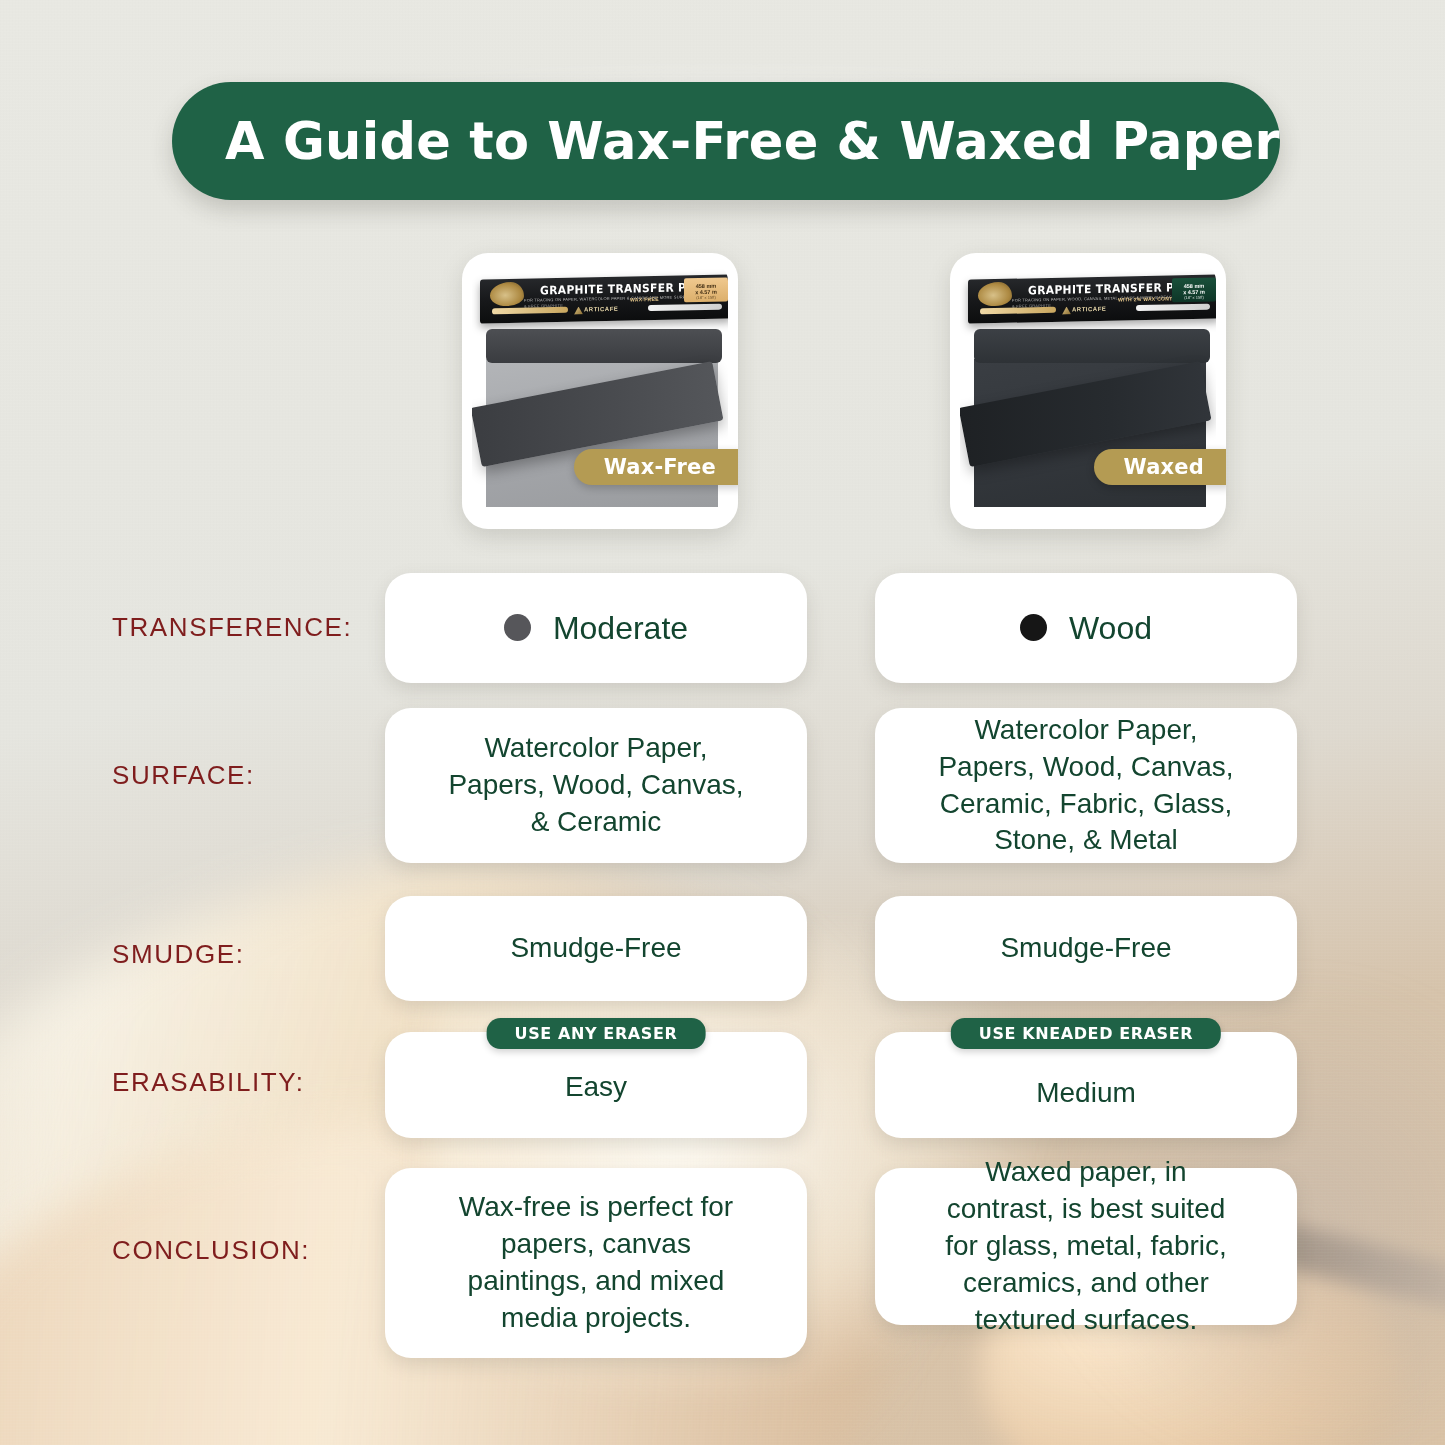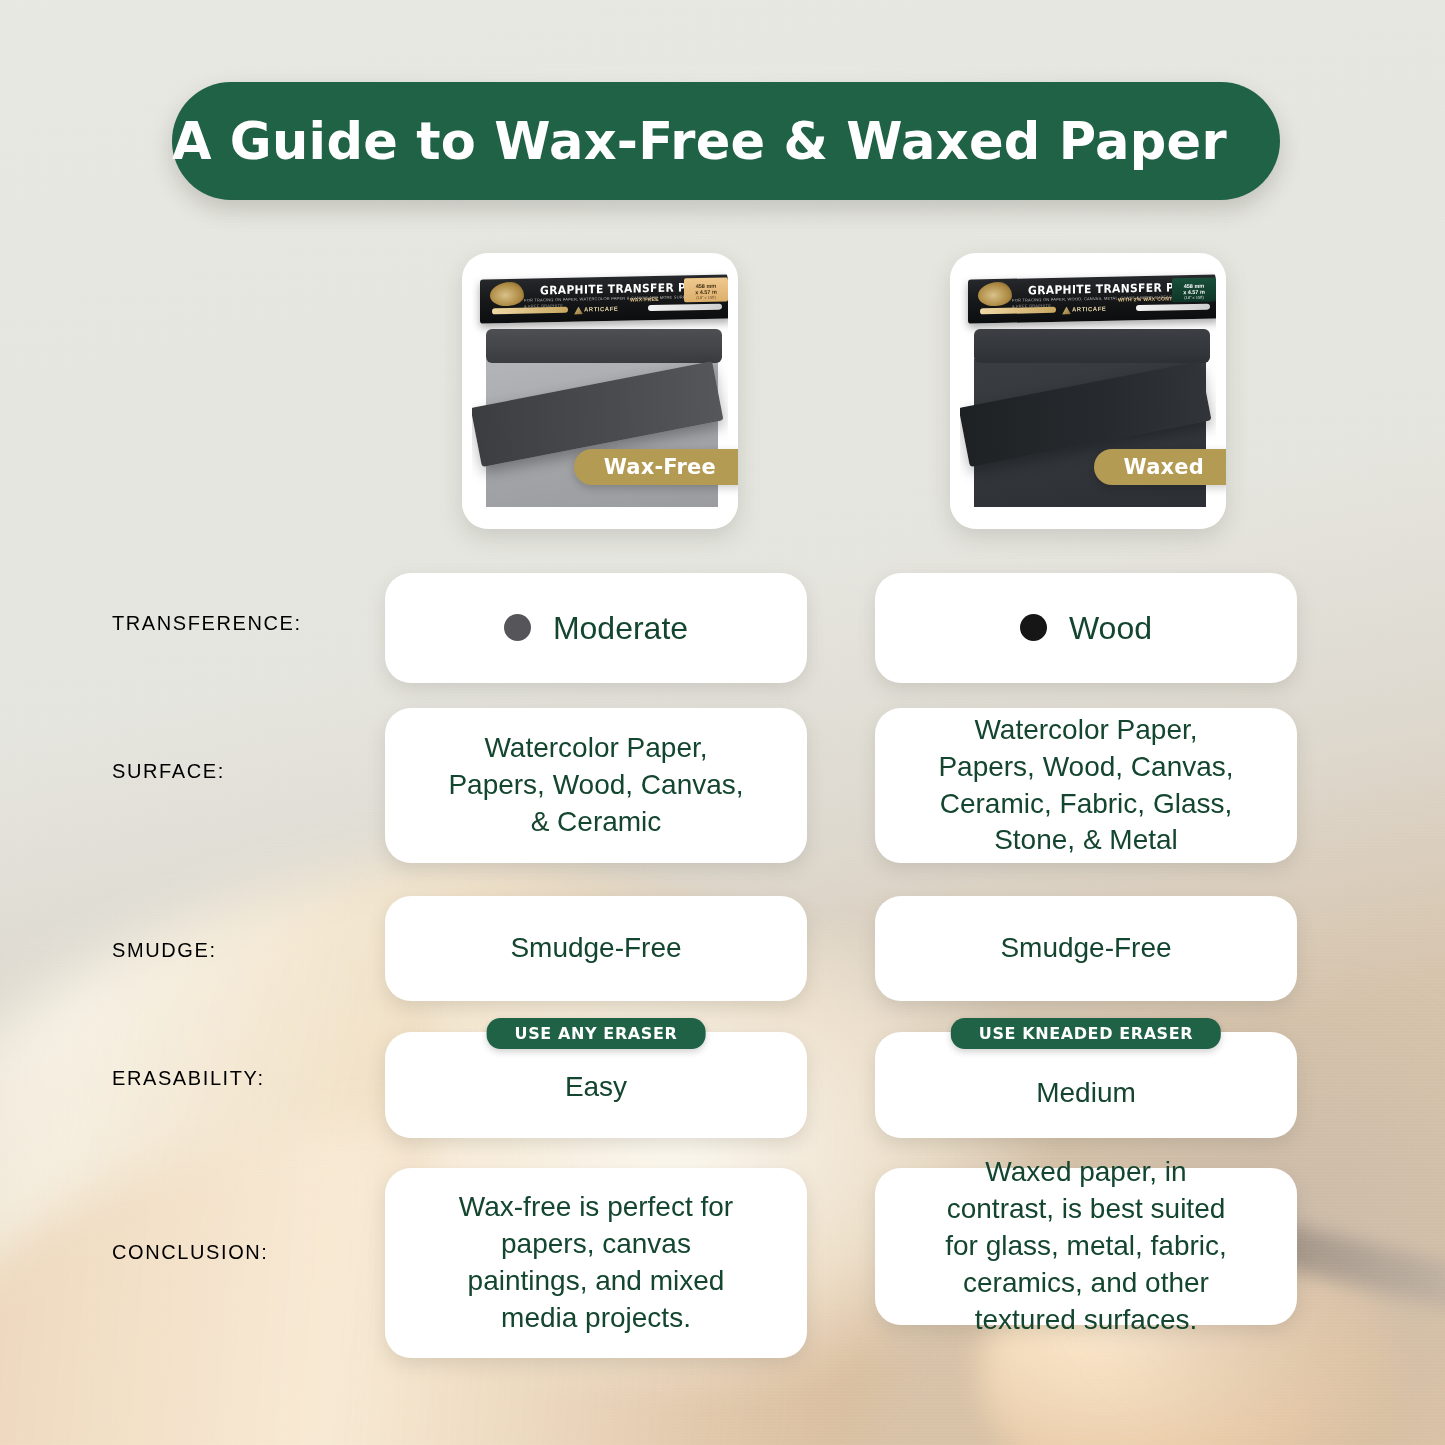--- a/index.html
+++ b/index.html
@@ -43,21 +43,21 @@
 
   
   #content{position:relative;z-index:2;width:1445px;height:1445px;}
 
   
   .title-wrap{position:absolute;left:172px;top:82px;width:1108px;height:118px;}
   .title-glow{position:absolute;inset:-14px -6px -6px -10px;border-radius:70px;
     background:radial-gradient(ellipse at 50% 50%,rgba(255,255,255,.95),rgba(255,255,255,0) 72%);filter:blur(10px);}
   .title-pill{position:absolute;inset:0;border-radius:60px;background:#1f6246;
     box-shadow:0 10px 22px rgba(70,70,60,.22);
-    display:flex;align-items:center;justify-content:flex-start;}
+    display:flex;align-items:center;justify-content:flex-end;}
   .title-text{color:#ffffff;font-size:51px;font-weight:bold;letter-spacing:.3px;
     font-family:"DejaVu Sans", sans-serif;white-space:nowrap;}
 
   
   .prod{position:absolute;top:253px;width:276px;height:276px;background:#ffffff;border-radius:26px;
     box-shadow:0 8px 22px rgba(110,108,98,.22);overflow:hidden;}
   .prod.left{left:462px;}
   .prod.right{left:950px;}
   .prod-inner{position:absolute;inset:10px;overflow:hidden;border-radius:18px;}
 
@@ -108,21 +108,21 @@
   
   .prod-badge{position:absolute;right:-4px;bottom:44px;height:36px;padding:0 26px 0 30px;
     display:flex;align-items:center;background:#b49b53;
     border-top-left-radius:18px;border-bottom-left-radius:18px;
     box-shadow:0 3px 8px rgba(0,0,0,.2);}
   .prod-badge span{color:#ffffff;font-size:21px;font-weight:bold;letter-spacing:.2px;
     font-family:"DejaVu Sans", sans-serif;white-space:nowrap;}
 
   
   .row{position:absolute;left:0;width:1445px;}
-  .row-label{position:absolute;left:112px;color:#000000;font-size:20px;letter-spacing:1.6px;
+  .row-label{position:absolute;left:112px;color:#7f1d1d;font-size:26px;letter-spacing:1.6px;
     font-family:"Liberation Sans", sans-serif;white-space:nowrap;}
   .cell{position:absolute;background:#ffffff;border-radius:26px;
     box-shadow:0 7px 18px rgba(120,116,104,.20);
     display:flex;flex-direction:column;align-items:center;justify-content:center;
     text-align:center;color:#13452f;}
   .cell.c1{left:385px;width:422px;}
   .cell.c2{left:875px;width:422px;}
   .cell .val{font-size:28px;line-height:1.32;color:#13452f;white-space:pre-line;
     font-family:"Liberation Sans", sans-serif;}
   .cell .val.big{font-size:32px;}
@@ -263,21 +263,21 @@
       <div class="eraser-badge">USE ANY ERASER</div>
       <div class="val" style="margin-top:4px">Easy</div>
     </div>
     <div class="cell c2" style="height:106px">
       <div class="eraser-badge">USE KNEADED ERASER</div>
       <div class="val" style="margin-top:16px">Medium</div>
     </div>
   </div>
 
   <div class="row" style="top:1168px">
-    <div class="row-label" style="top:73px">CONCLUSION:</div>
+    <div class="row-label" style="top:67px">CONCLUSION:</div>
     <div class="cell c1" style="height:190px">
       <div class="val">Wax-free is perfect for
 papers, canvas
 paintings, and mixed
 media projects.</div>
     </div>
     <div class="cell c2" style="height:157px">
       <div class="val">Waxed paper, in
 contrast, is best suited
 for glass, metal, fabric,

